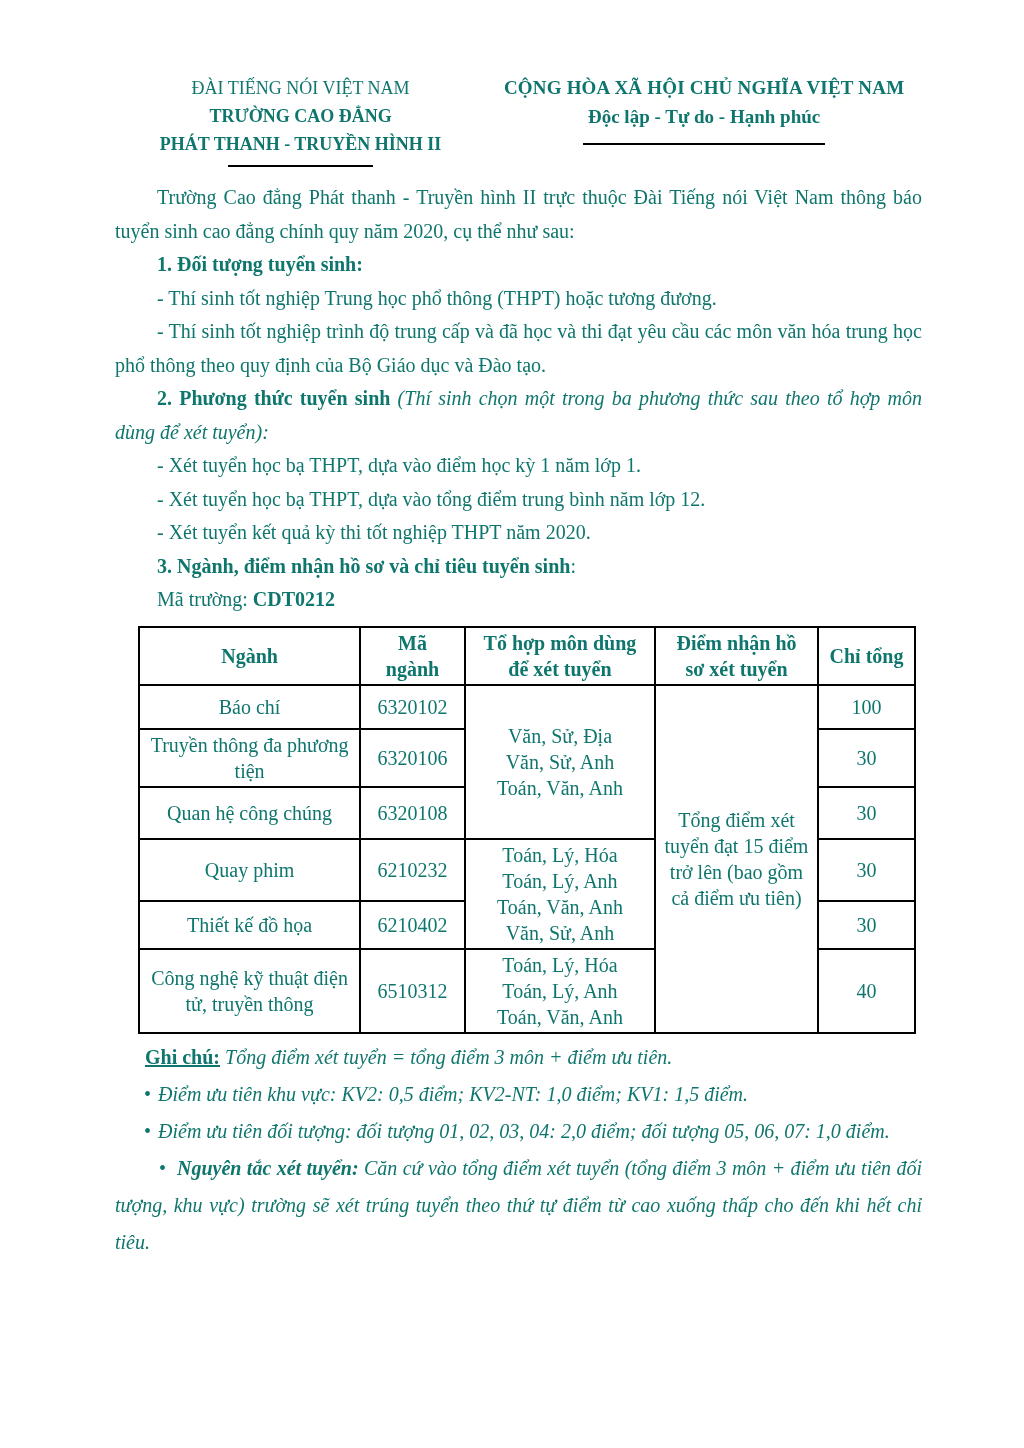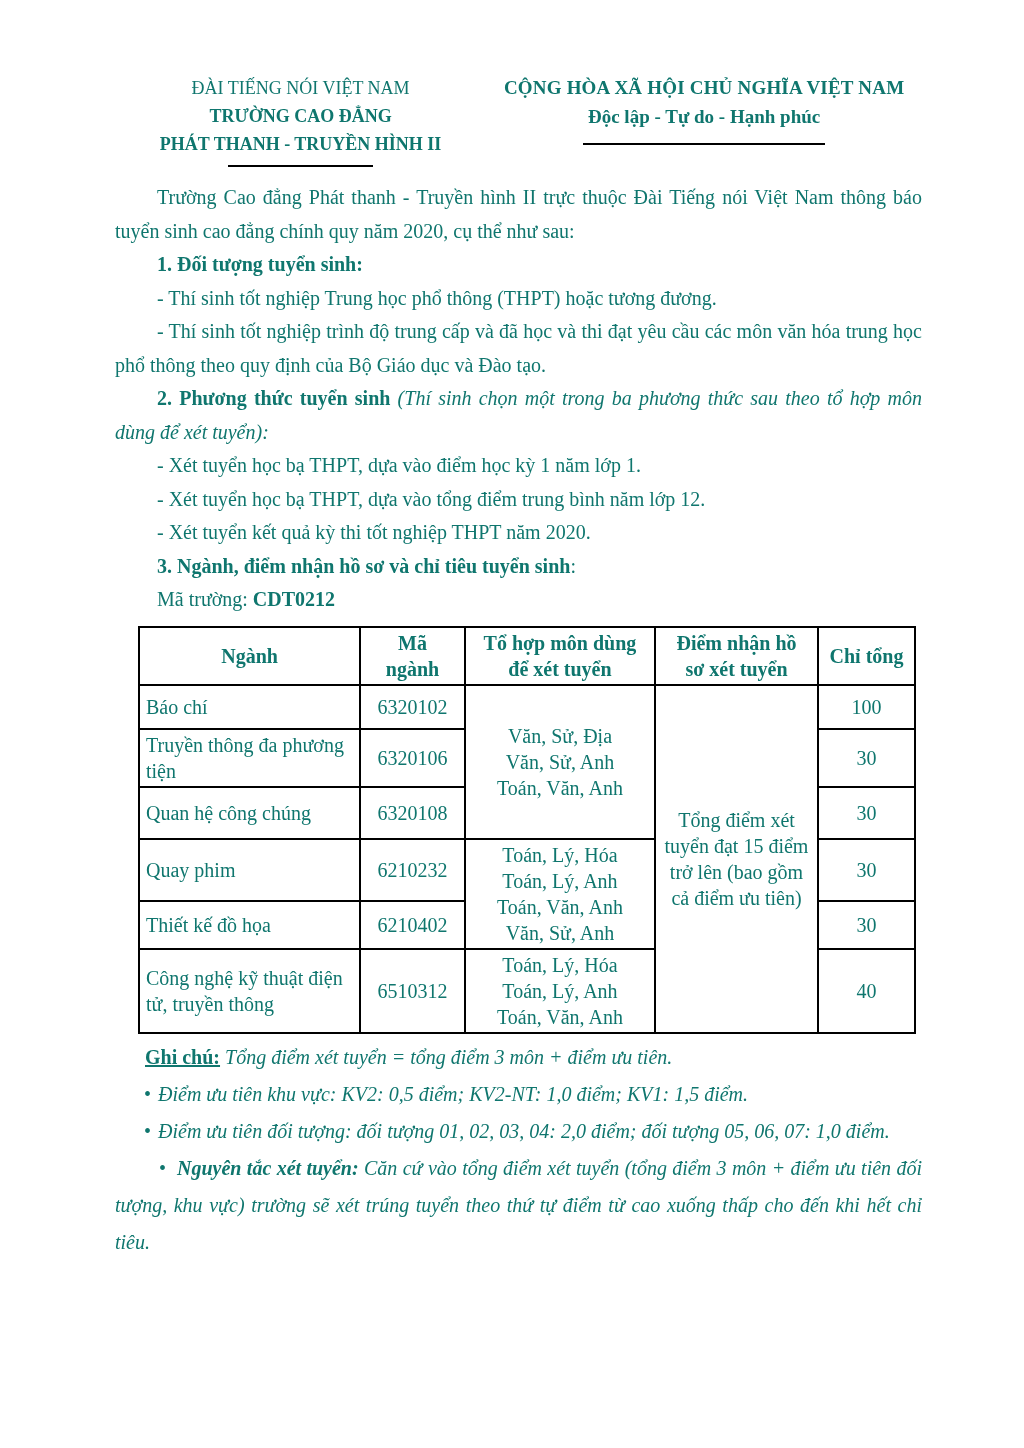--- a/index.html
+++ b/index.html
@@ -49,21 +49,21 @@
     font-size:20px;
     text-align:center;
   }
   table.adm th, table.adm td {
     border:2px solid #000;
     padding:2px 6px;
     vertical-align:middle;
     line-height:26px;
   }
   table.adm th { font-weight:bold; white-space:pre-line; }
-  td.cell-left { text-align:left; padding-left:10px; line-height:27px; }
+  td.cell-left { text-align:center; padding-left:10px; line-height:27px; }
   td.preline { white-space:pre-line; line-height:29px; }
   td.wrapcell { line-height:30px; padding:2px 14px; }
   tr.hrow { height:50px; }
   tr.r1 { height:44px; } tr.r2 { height:58px; } tr.r3 { height:52px; }
   tr.r4 { height:62px; } tr.r5 { height:48px; } tr.r6 { height:62px;padding-left:20px; }
 
   
   .notes { margin-top:5px; }
   .notes p { margin:0; text-align:justify; line-height:37px; }
   .note-ghichu { text-indent:30px; }

